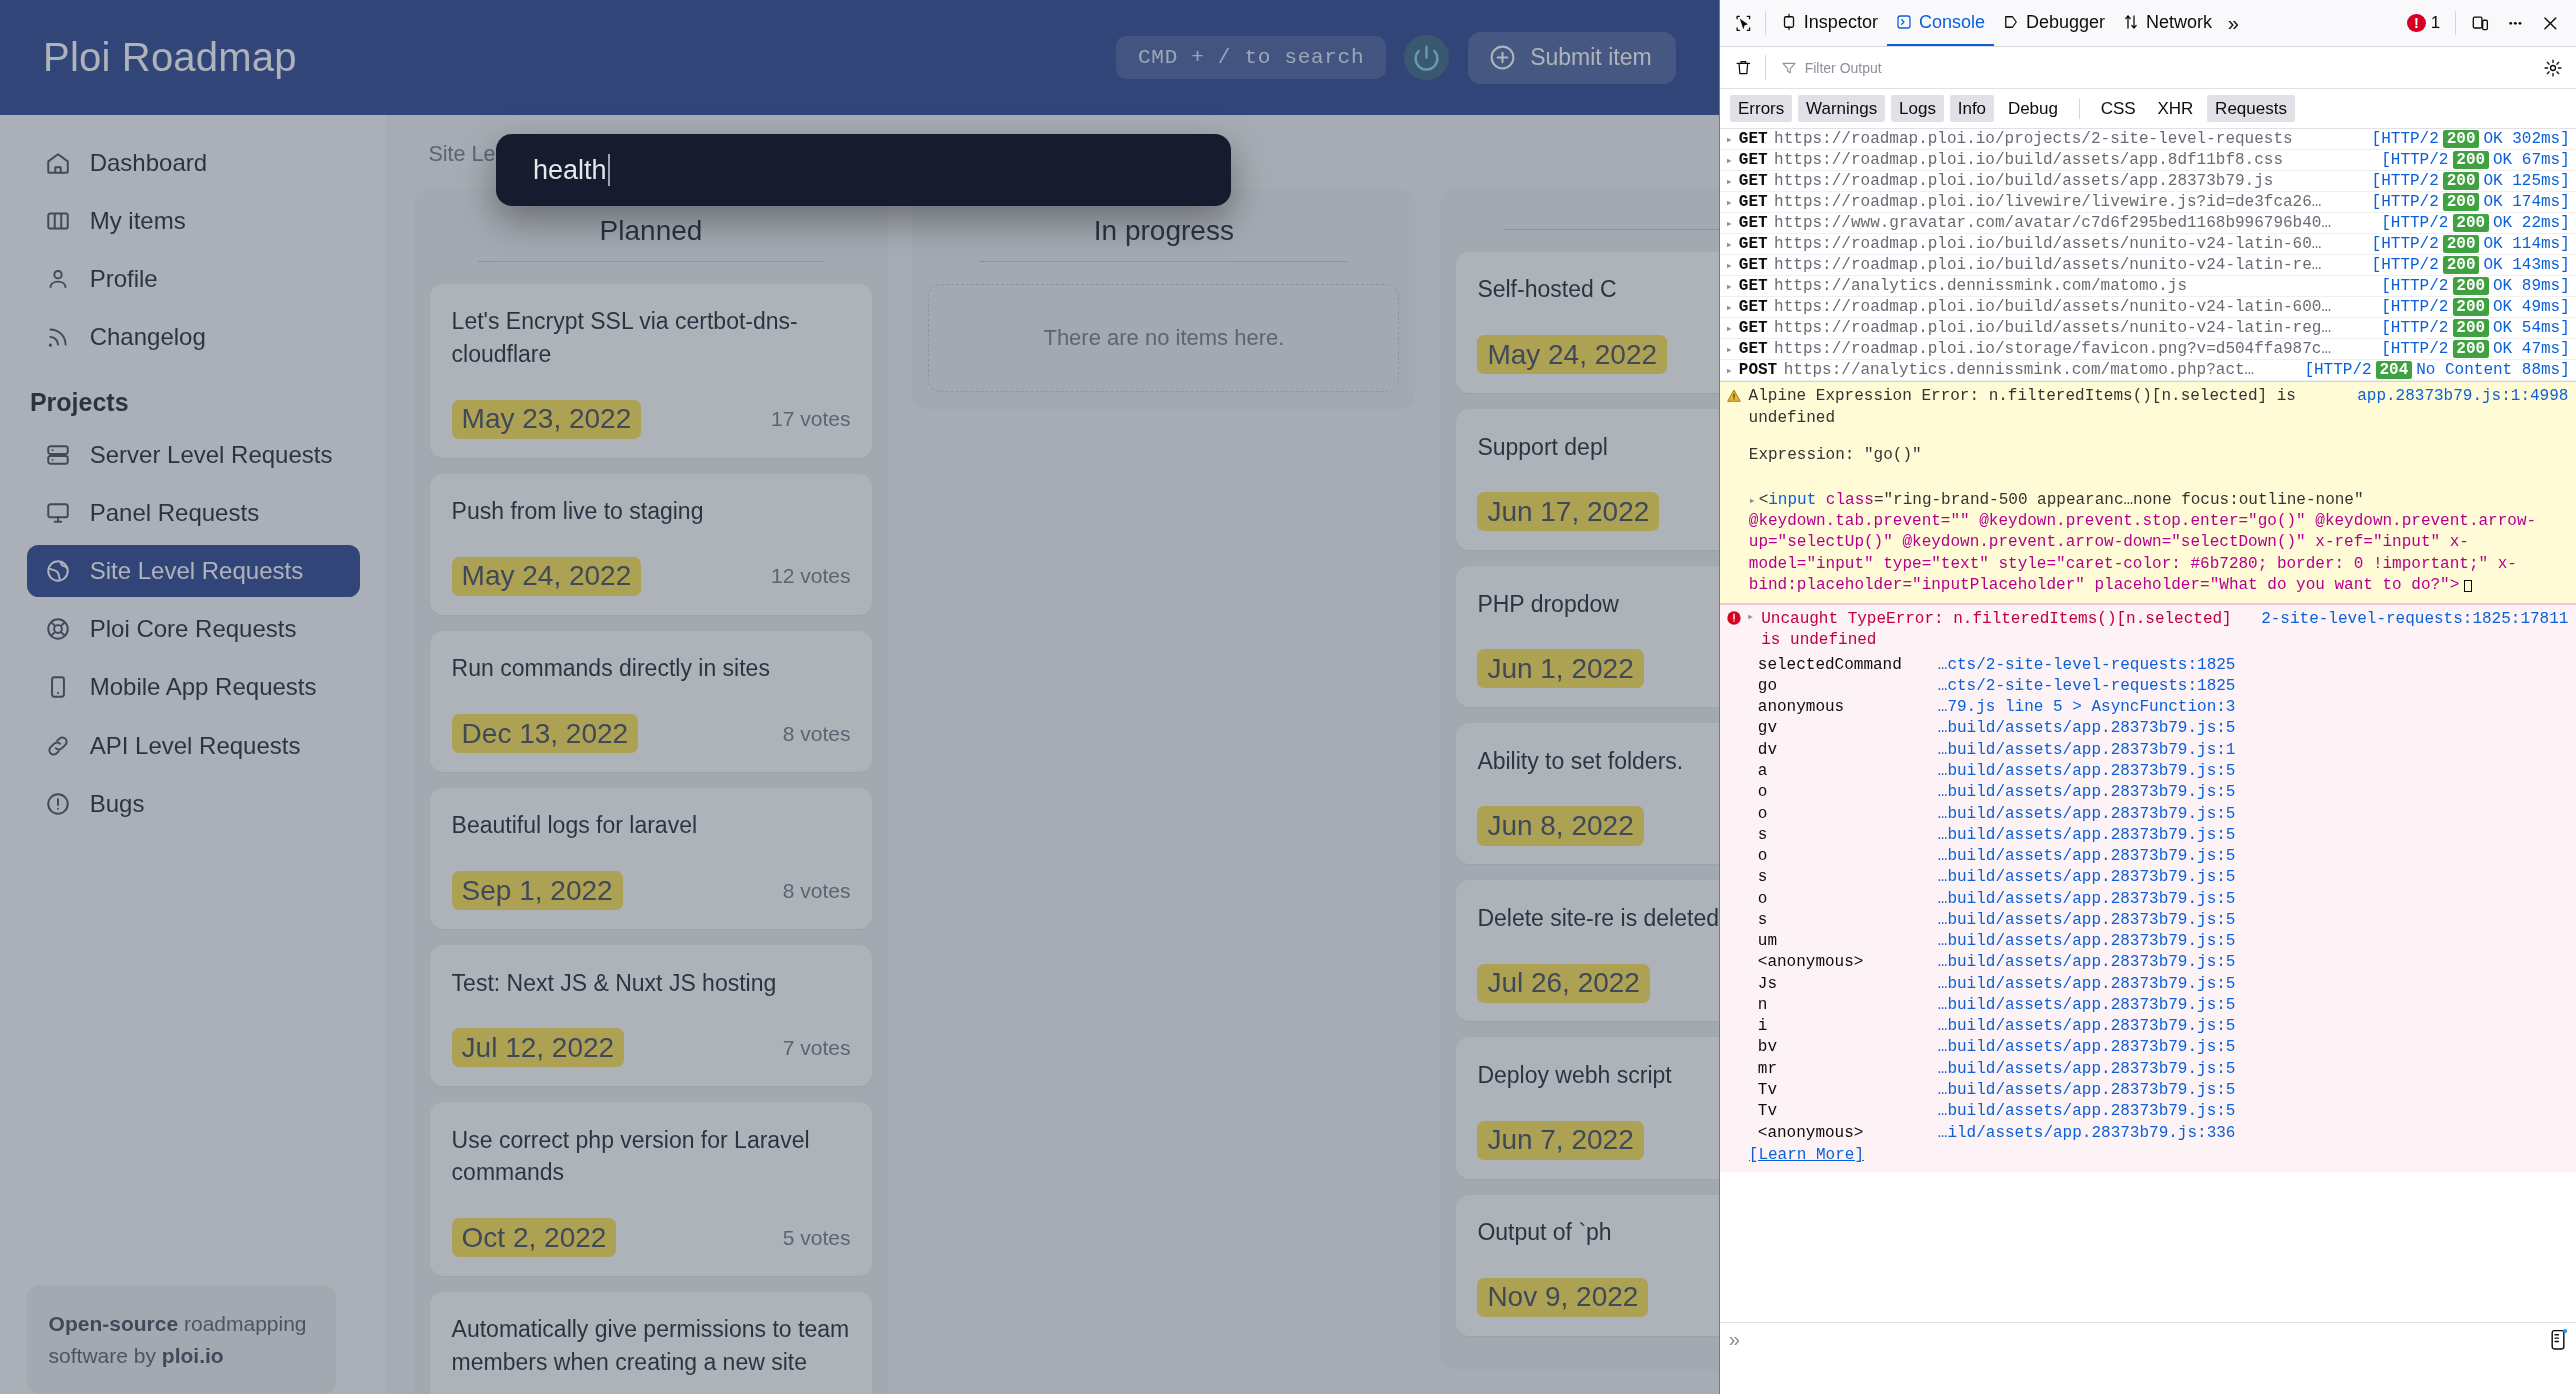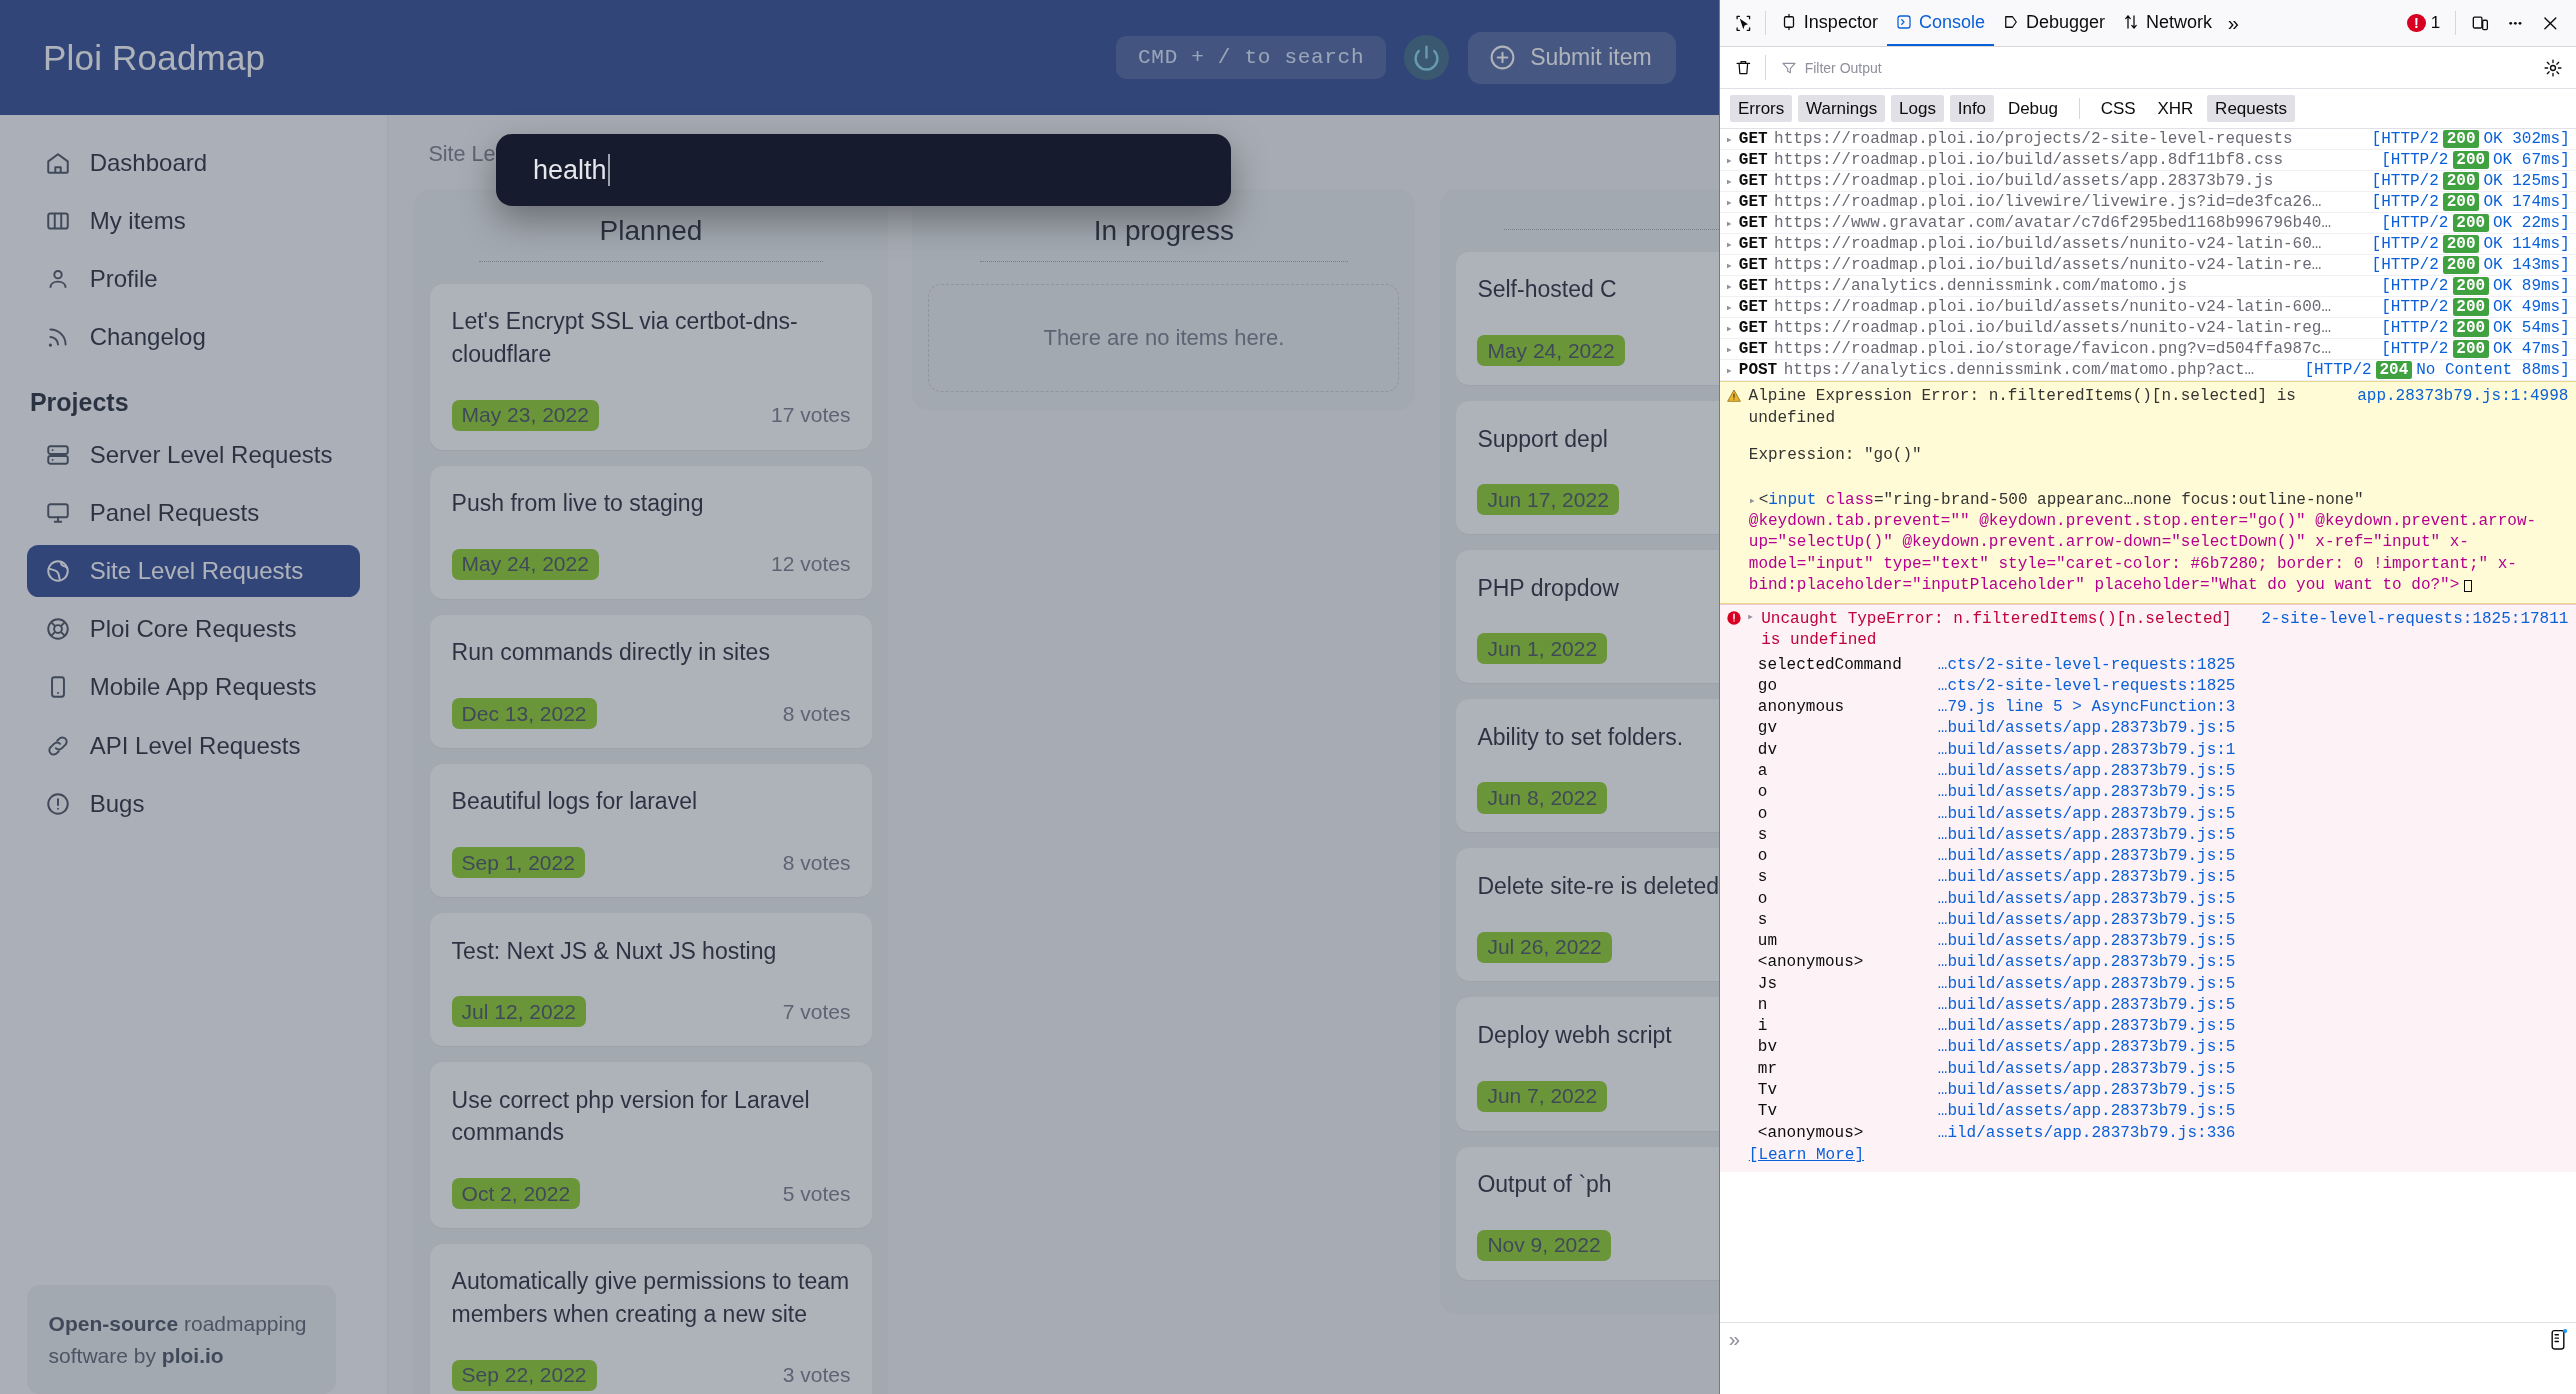--- a/index.html
+++ b/index.html
@@ -19,21 +19,21 @@
     overflow: hidden;
   }
   .app-header {
     position: absolute; left: 0; top: 0;
     width: 1719px; height: 115px;
     background: #1e3a8a;
     display: flex; align-items: center;
     padding: 0 43px;
   }
   .brand {
-    color: #ffffff; font-size: 35px; font-weight: 400;
+    color: #ffffff; font-size: 40px; font-weight: 400;
     letter-spacing: 0.2px;
   }
   .header-right {
     margin-left: auto; display: flex; align-items: center; gap: 18.7px;
   }
   .search-pill {
     background: rgba(255,255,255,0.14);
     border-radius: 10px;
     padding: 10px 21.6px;
     color: #dbeafe;
@@ -121,22 +121,22 @@
     padding: 21.6px 21.6px 18.7px 21.6px;
     margin-bottom: 16px;
     box-shadow: 0 0.7px 1.4px rgba(0,0,0,0.06);
   }
   .card-title { font-size: 23px; color: #111827; line-height: 1.42; }
   .card-meta {
     display: flex; align-items: center; justify-content: space-between;
     margin-top: 29px;
   }
   .card-date {
-    font-size: 21px; color: #374151;
-    background: #84cc16; border-radius: 7.2px; padding: 3.6px 10px;
+    font-size: 28px; color: #374151;
+    background: #fde047; border-radius: 7.2px; padding: 3.6px 10px;
   }
   .card-votes { font-size: 21px; color: #6b7280; }
   .empty-box {
     border: 1.4px dashed #c6cad1;
     border-radius: 13px;
     height: 108px;
     display: flex; align-items: center; justify-content: center;
     color: #6b7280; font-size: 22px;
   }
 

